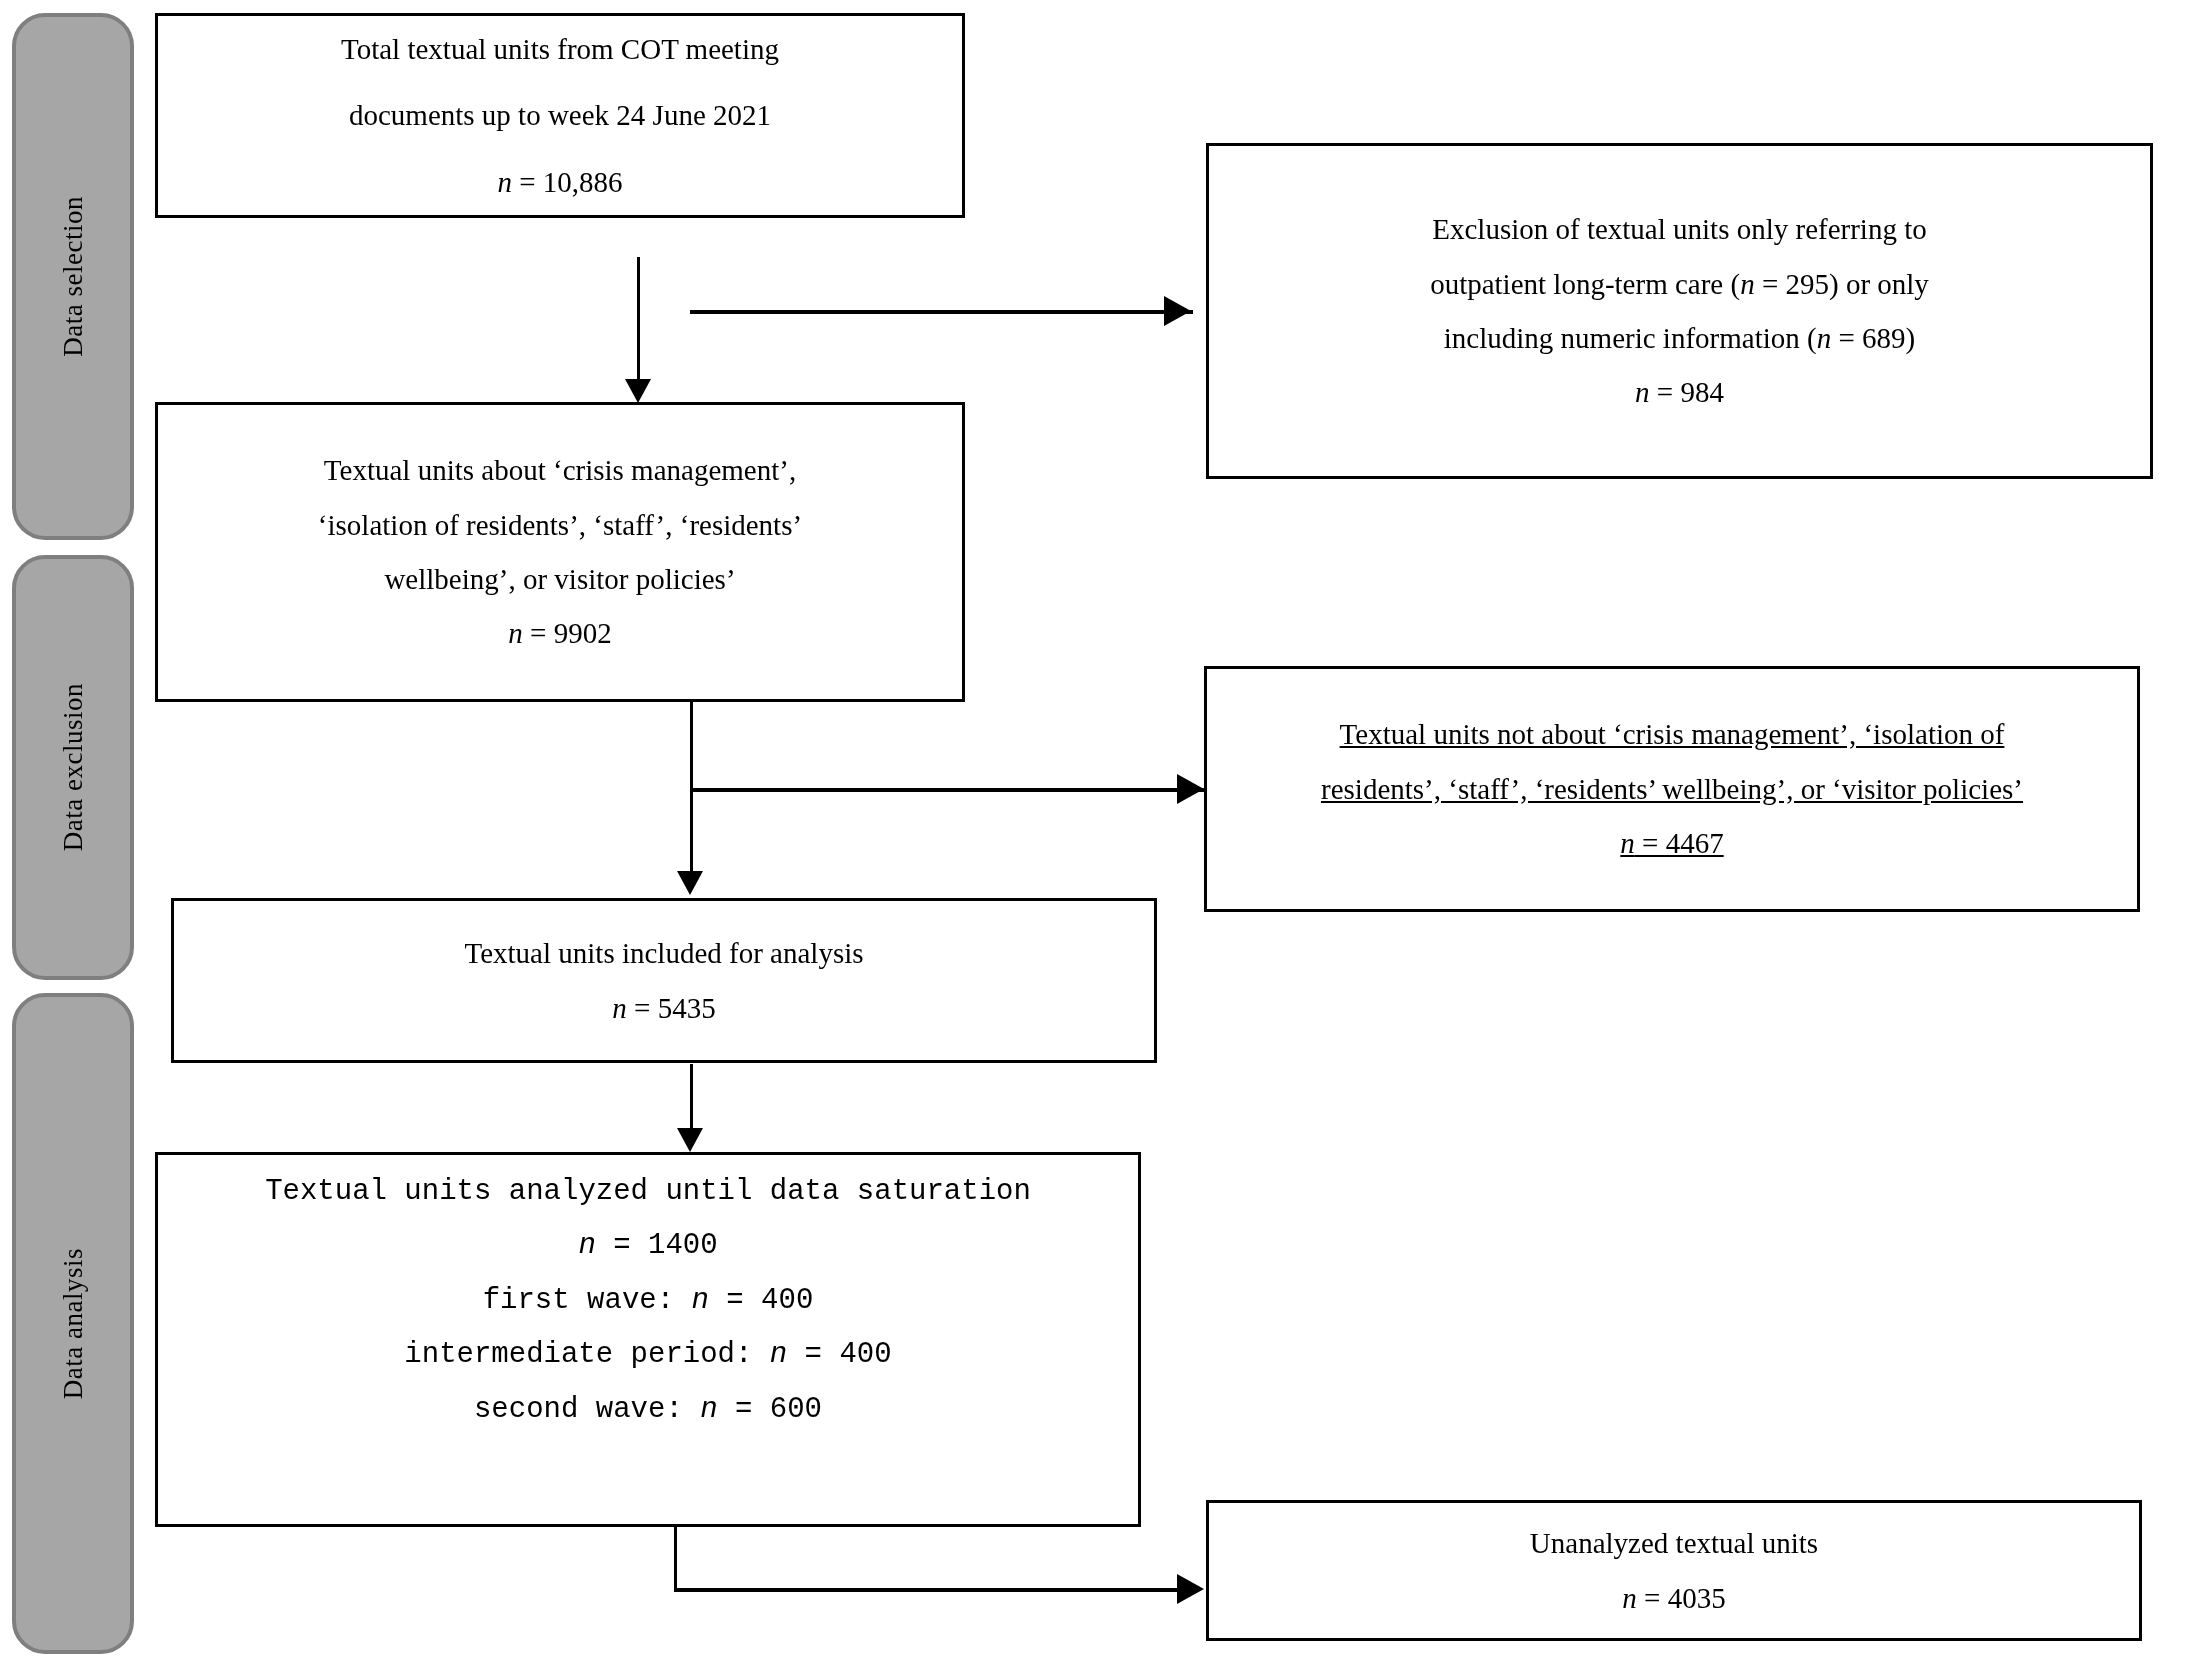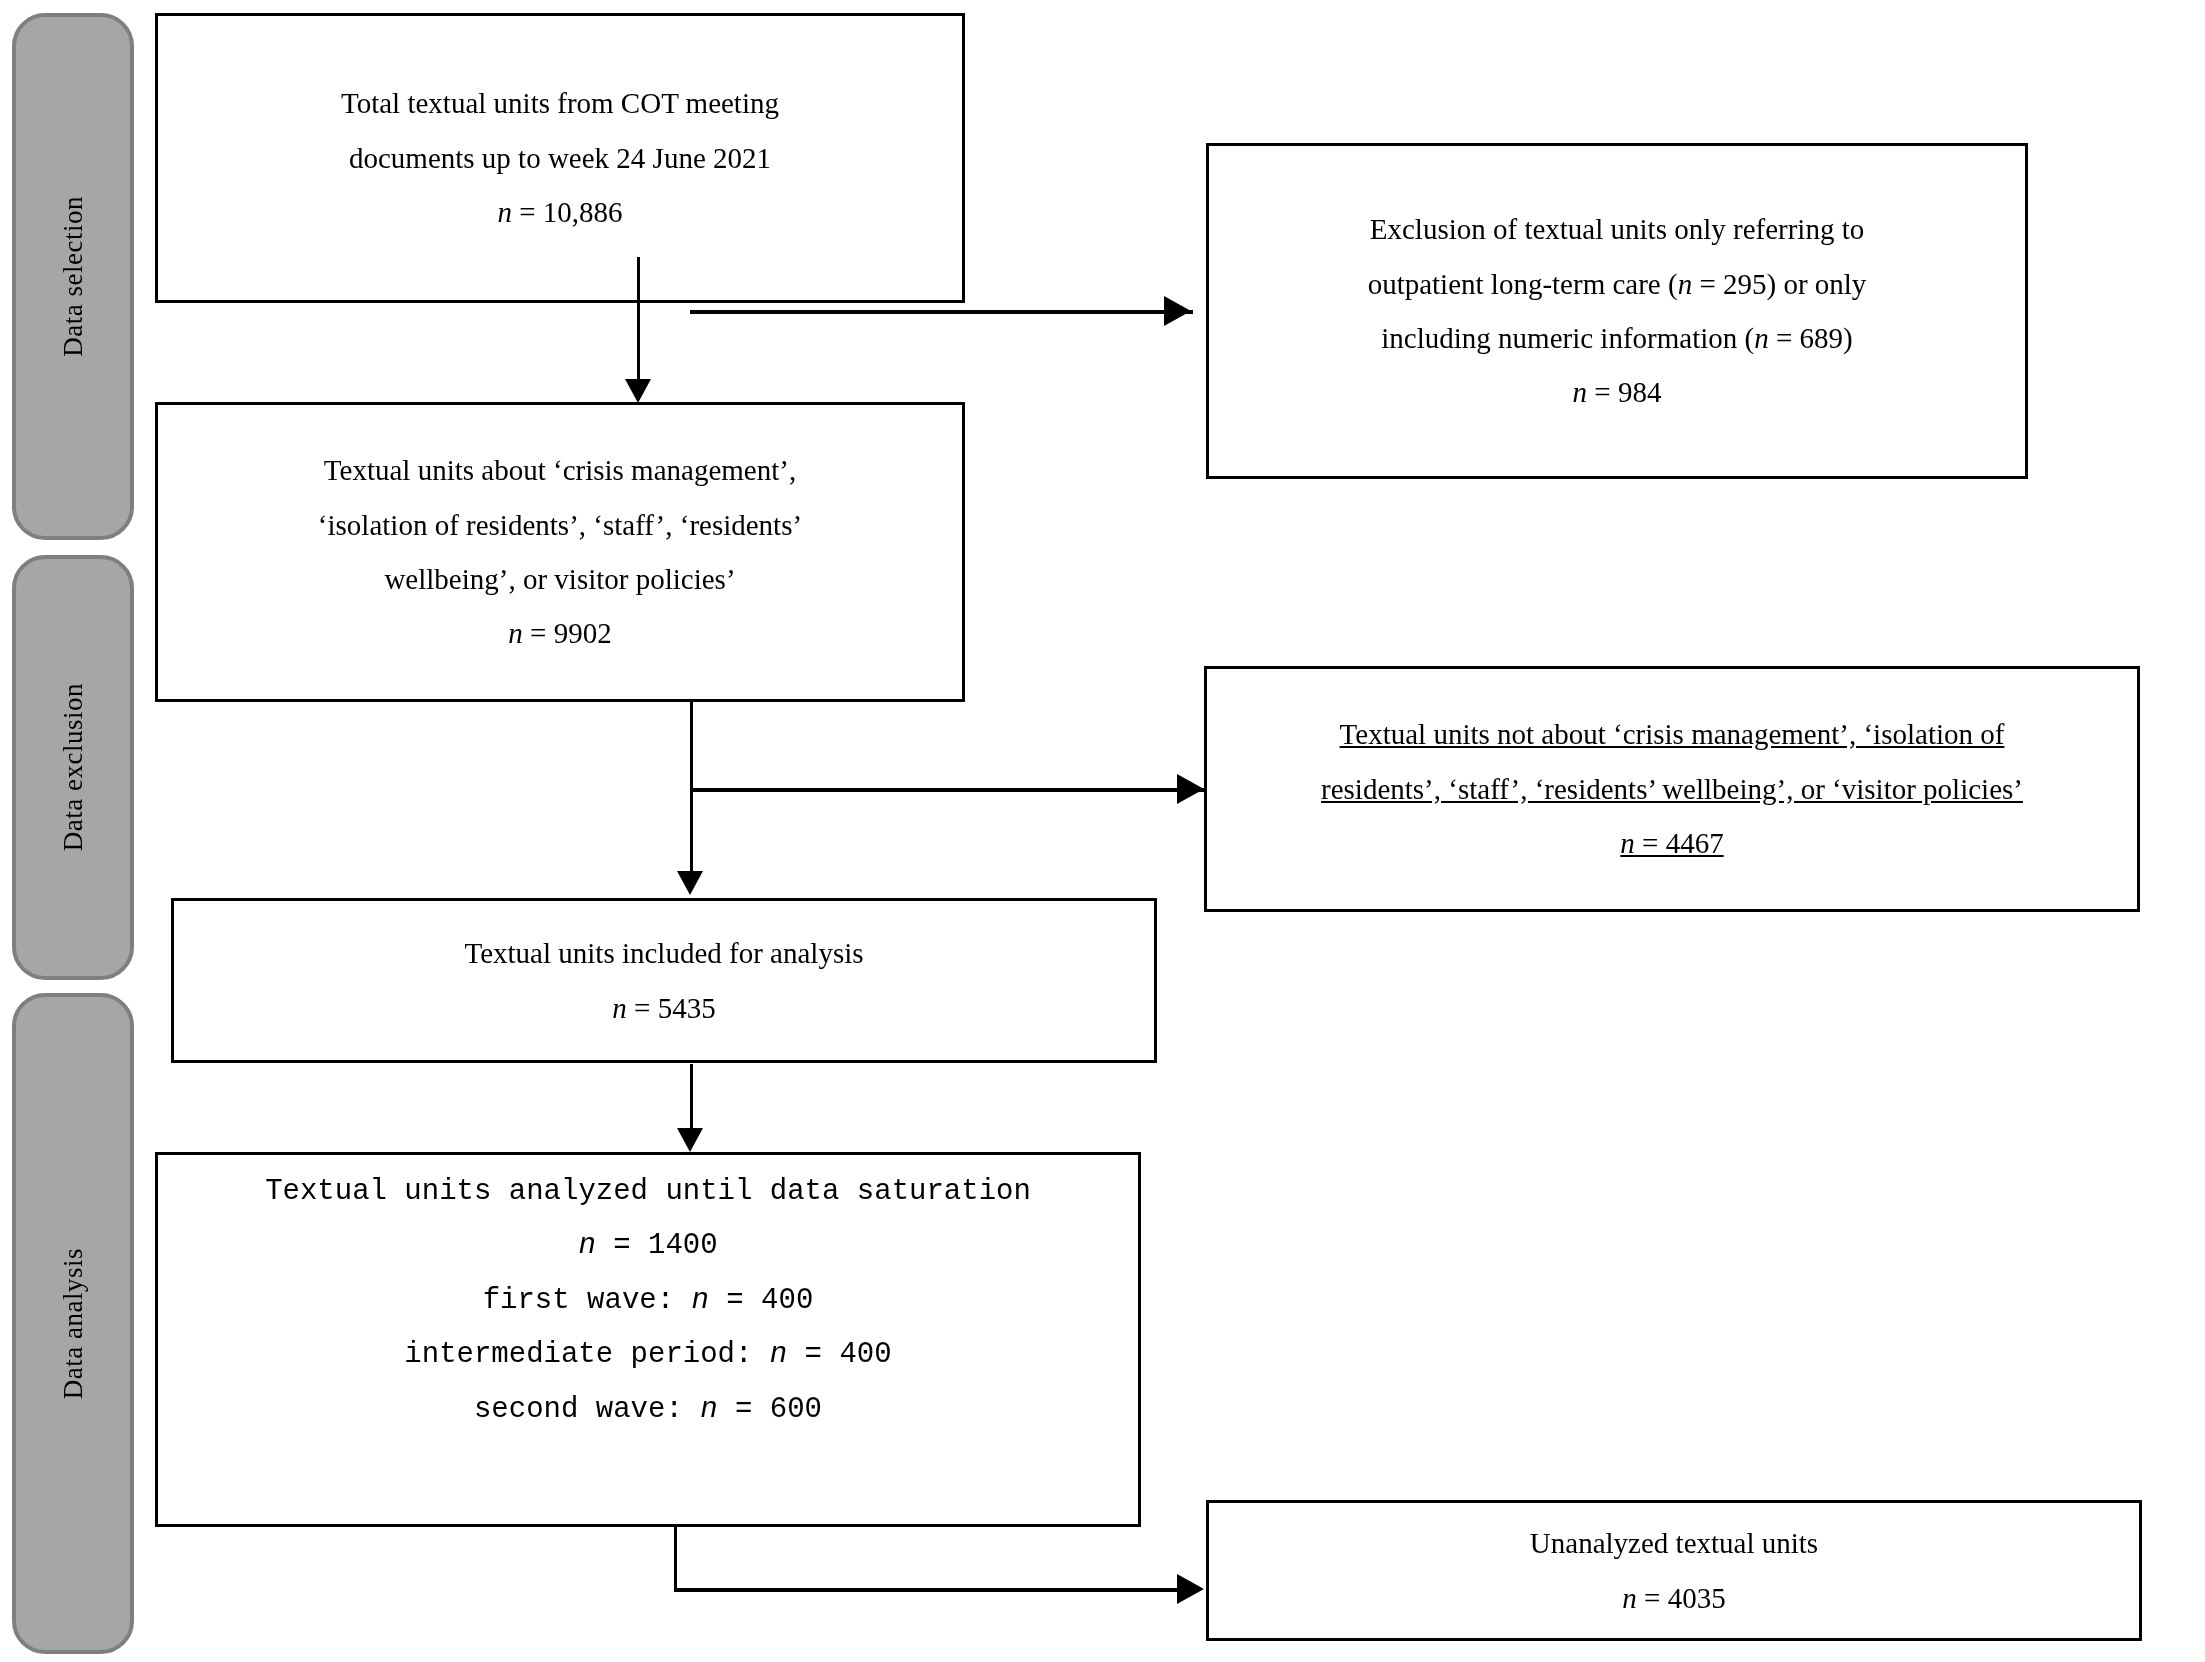--- a/index.html
+++ b/index.html
@@ -90,33 +90,33 @@
   </div>
 
   <div class="stage-bar" style="left:12px; top:555px; width:122px; height:425px;">
     <span class="stage-label">Data exclusion</span>
   </div>
 
   <div class="stage-bar" style="left:12px; top:993px; width:122px; height:661px;">
     <span class="stage-label">Data analysis</span>
   </div>
 
-  <div class="fbox" style="left:155px; top:13px; width:810px; height:290px;">
+  <div class="fbox" style="left:155px; top:13px; width:810px; height:205px;gap:12px;">
     <p class="ln">Total textual units from COT meeting</p>
     <p class="ln">documents up to week 24 June 2021</p>
     <p class="ln"><i>n</i><span> = 10,886</span></p>
   </div>
 
   <div class="vline" style="left:637px; top:257px; height:126px;"></div>
   <div class="arrow-down" style="left:625px; top:379px;"></div>
 
   <div class="hline" style="left:690px; top:310px; width:503px;"></div>
   <div class="arrow-right" style="left:1164px; top:296px;"></div>
 
-  <div class="fbox" style="left:1206px; top:143px; width:822px; height:336px;">
+  <div class="fbox" style="left:1206px; top:143px; width:947px; height:336px;">
     <p class="ln">Exclusion of textual units only referring to</p>
     <p class="ln"><span>outpatient long-term care (</span><i>n</i><span> = 295) or only</span></p>
     <p class="ln"><span>including numeric information (</span><i>n</i><span> = 689)</span></p>
     <p class="ln"><i>n</i><span> = 984</span></p>
   </div>
 
   <div class="fbox" style="left:155px; top:402px; width:810px; height:300px;">
     <p class="ln">Textual units about ‘crisis management’,</p>
     <p class="ln">‘isolation of residents’, ‘staff’, ‘residents’</p>
     <p class="ln">wellbeing’, or visitor policies’</p>

